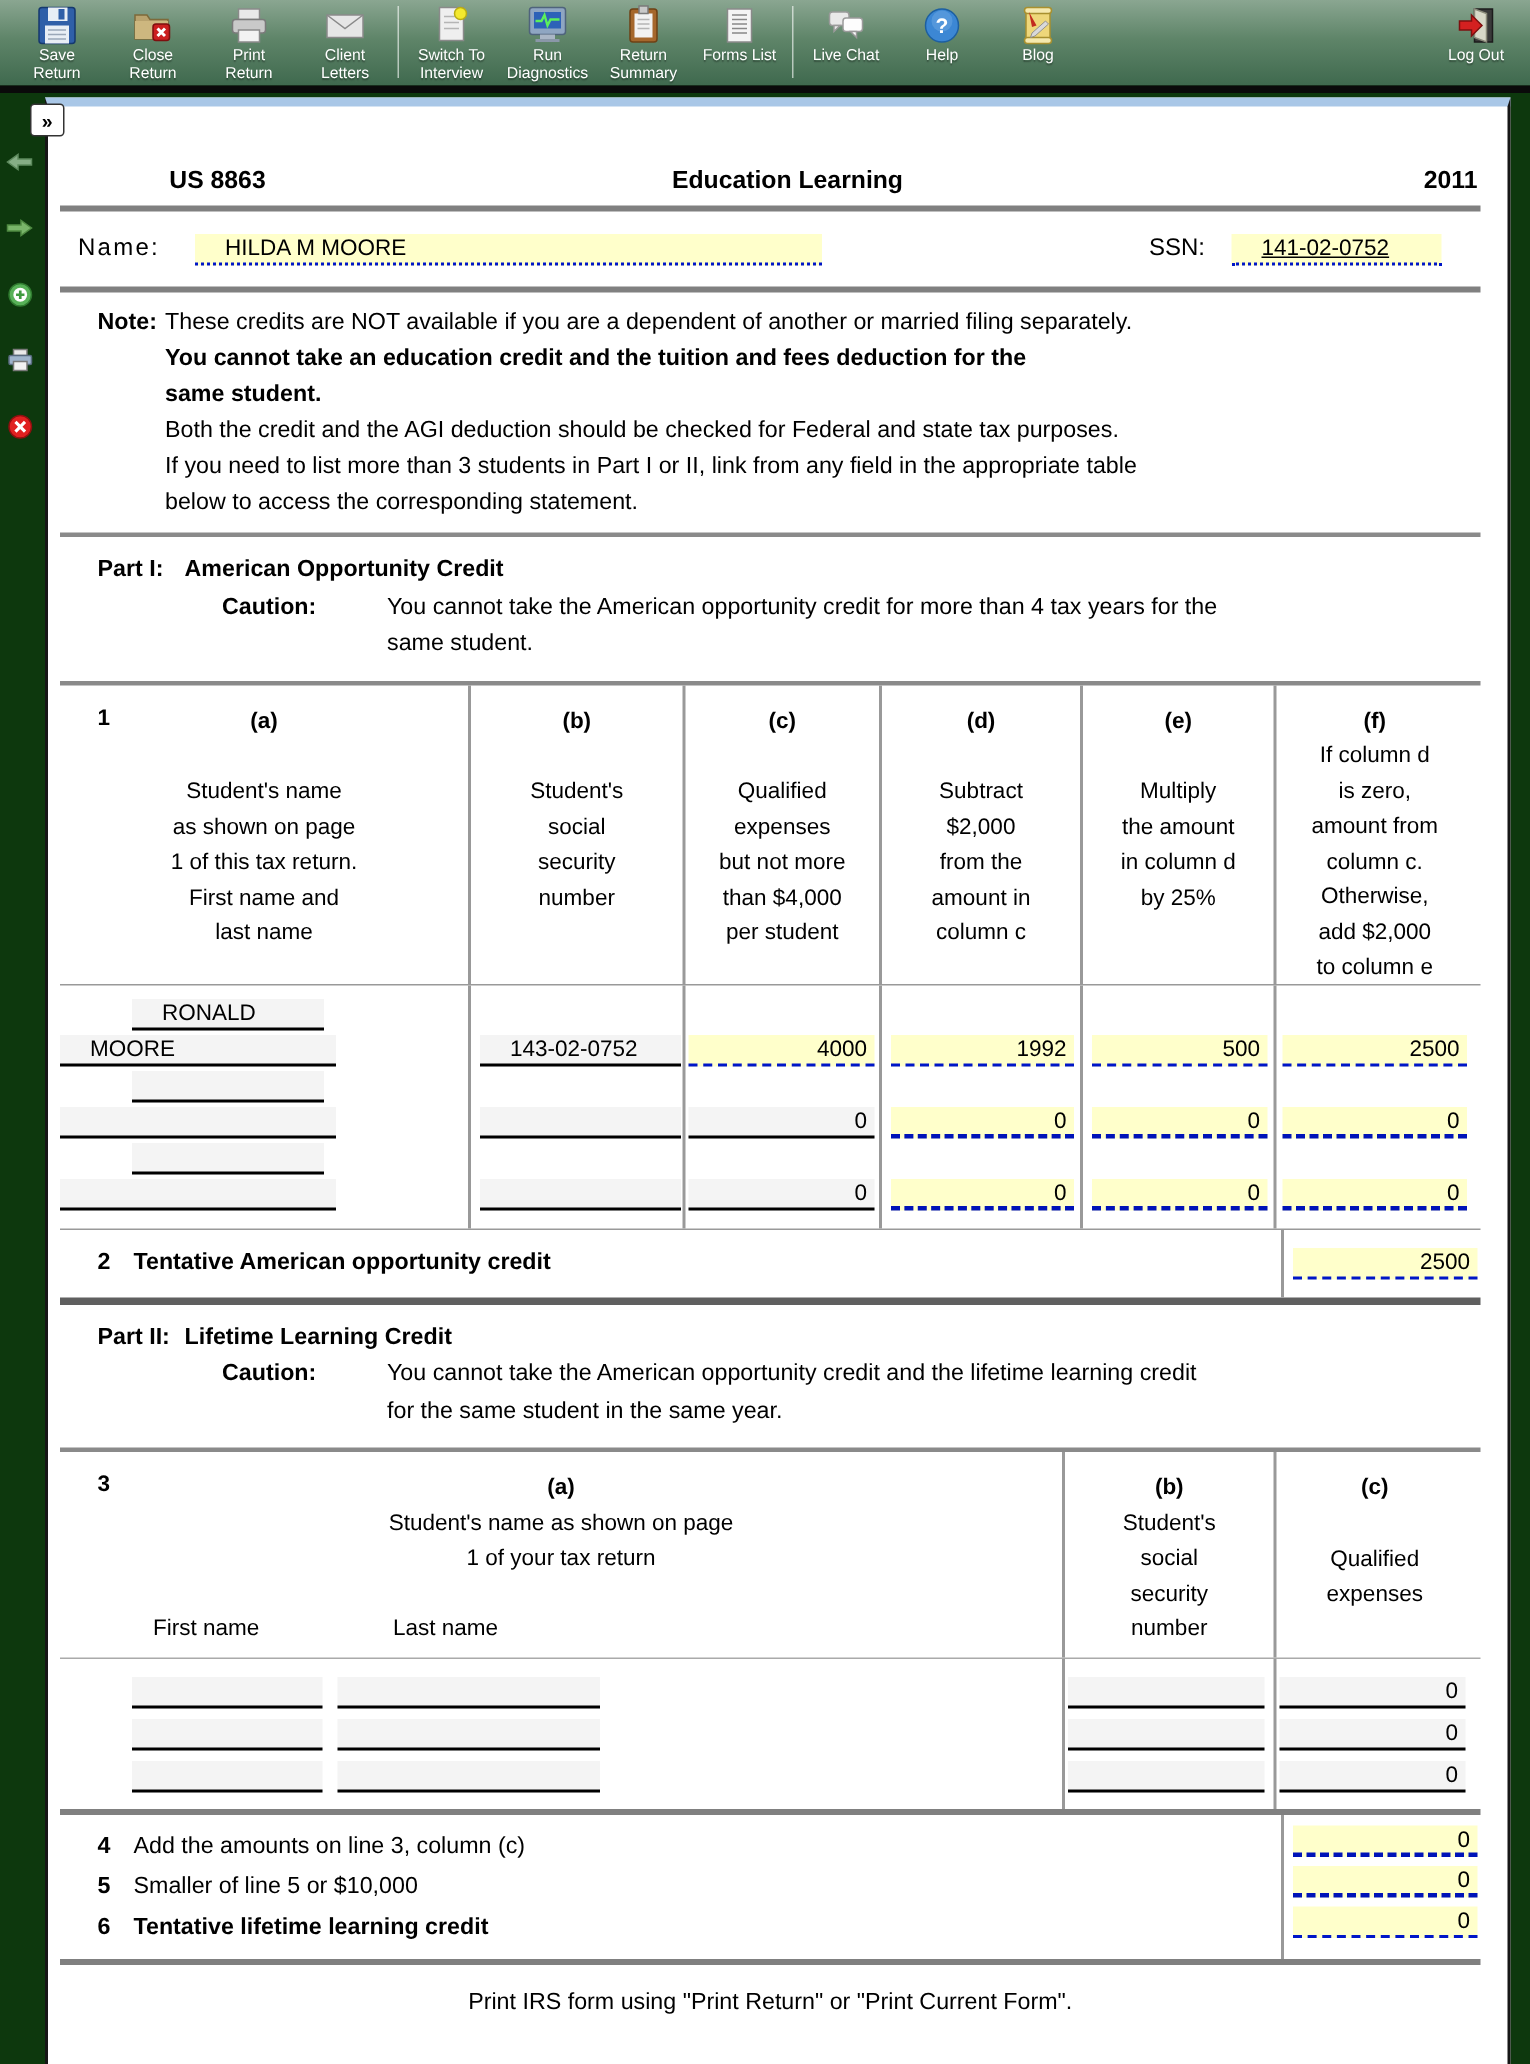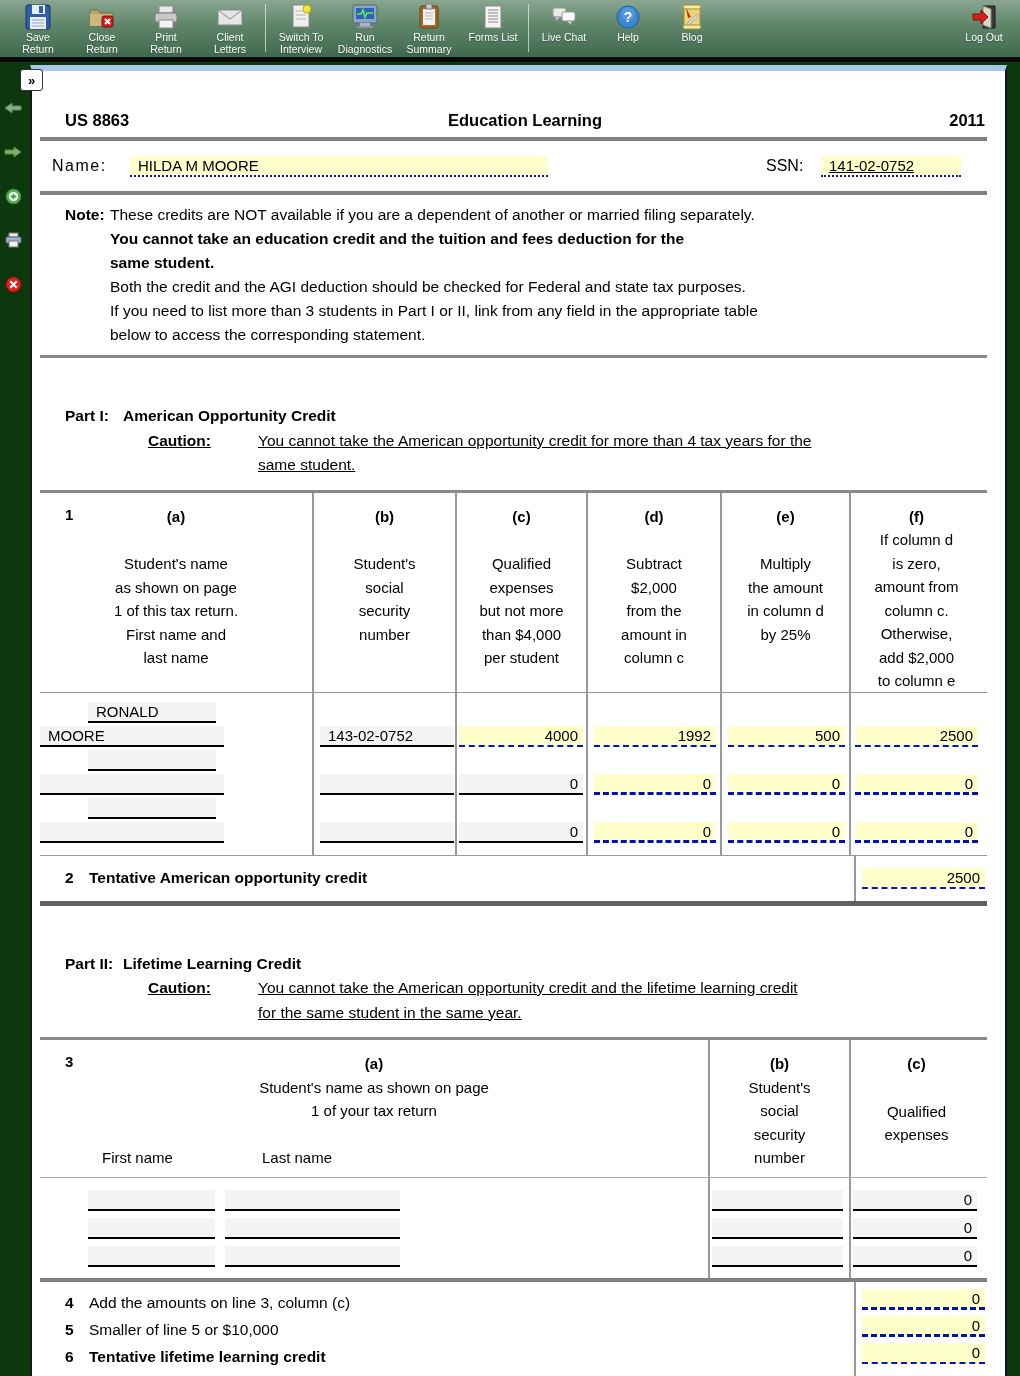--- a/index.html
+++ b/index.html
@@ -32,47 +32,47 @@
                 align-items:flex-start; padding-left:3px; gap:24px; z-index:4; }
   .sbtn { width:20px; height:20px; display:flex; align-items:center; justify-content:center; cursor:pointer; }
 
   
   .sheet { margin:0 18px 0 8px; color:#000; font-size:15.5px; }
   .hr-thick { height:4px; background:#808080; }
   .hr-mid { height:3px; background:#8a8a8a; }
   .hr-dark { height:5px; background:#5f5f5f; }
 
   .title-row { padding-top:40px; display:flex; align-items:baseline; height:66px; }
-  .title-left { font-weight:bold; font-size:16.5px; margin-left:25px; width:160px; }
+  .title-left { font-weight:bold; font-size:16.5px; margin-left:25px; width:160px;text-align:center; }
   .title-center { font-weight:bold; font-size:16.5px; flex:1; text-align:center; }
   .title-right { font-weight:bold; font-size:16.5px; width:160px; text-align:right; margin-right:2px; }
 
   .name-row { height:50px; display:flex; align-items:center; }
   .name-label { margin-left:12px; font-size:16px; letter-spacing:1.5px; width:78px; }
   .field { height:21px; line-height:20px; font-size:15px; }
   .f-yellow { background:#ffffcb; border-bottom:2px dashed #0016c8; }
   .f-yellow-dot { background:#ffffcb; border-bottom:2px dotted #0016c8; }
   .f-yellow-thick { background:#ffffcb; border-bottom:3px dashed #0013b8; }
   .f-gray { background:#f4f4f4; border-bottom:2px solid #000; }
   .num { text-align:right; padding-right:5px; }
-  .txt { text-align:left; padding-left:8px; }
+  .txt { text-align:left; padding-left:20px; }
   .name-field { width:418px; }
   .ssn-label { margin-left:218px; font-size:16px; width:55px; }
   .ssn-field { width:140px;text-decoration:underline; }
 
   .note-block { padding:8px 0 8px 0; line-height:24px; display:flex; }
   .note-label { width:70px; padding-left:25px; font-weight:bold; }
   .note-lines { flex:1; }
   .b { font-weight:bold; }
 
-  .part-head { padding:10px 0 12px 0; line-height:24.5px;margin-top:36px; }
+  .part-head { padding:10px 0 12px 0; line-height:24.5px; }
   .part-row { display:flex; }
   .part-label { width:83px; padding-left:25px; font-weight:bold; }
   .part-title { font-weight:bold; }
-  .caution-row { display:flex;text-decoration:underline; }
+  .caution-row { display:flex; }
   .caution-pad { width:108px; }
   .caution-label { font-weight:bold; width:110px; }
   .caution-text { flex:1; }
 
   
   .p1-header { display:flex; height:200px; border-bottom:1px solid #999; position:relative; }
   .colhead { text-align:center; padding-top:12px; line-height:23.5px; position:relative; font-size:15px; }
   .colhead .cl { font-weight:bold; }
   .colhead .gap { height:24px; }
   .ca { width:272px; } .cb { width:143px; border-left:2px solid #999; }

